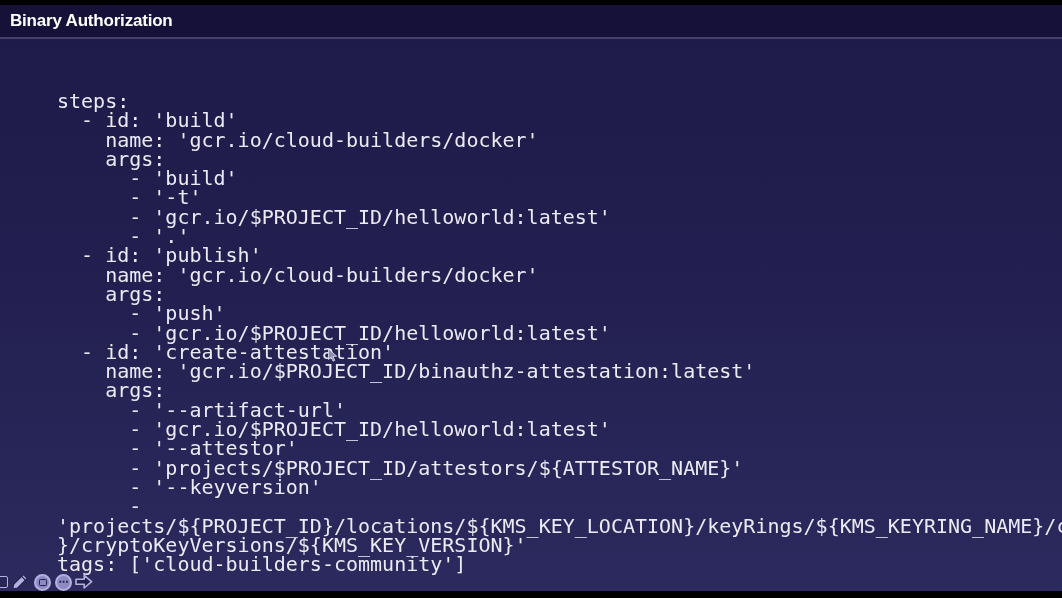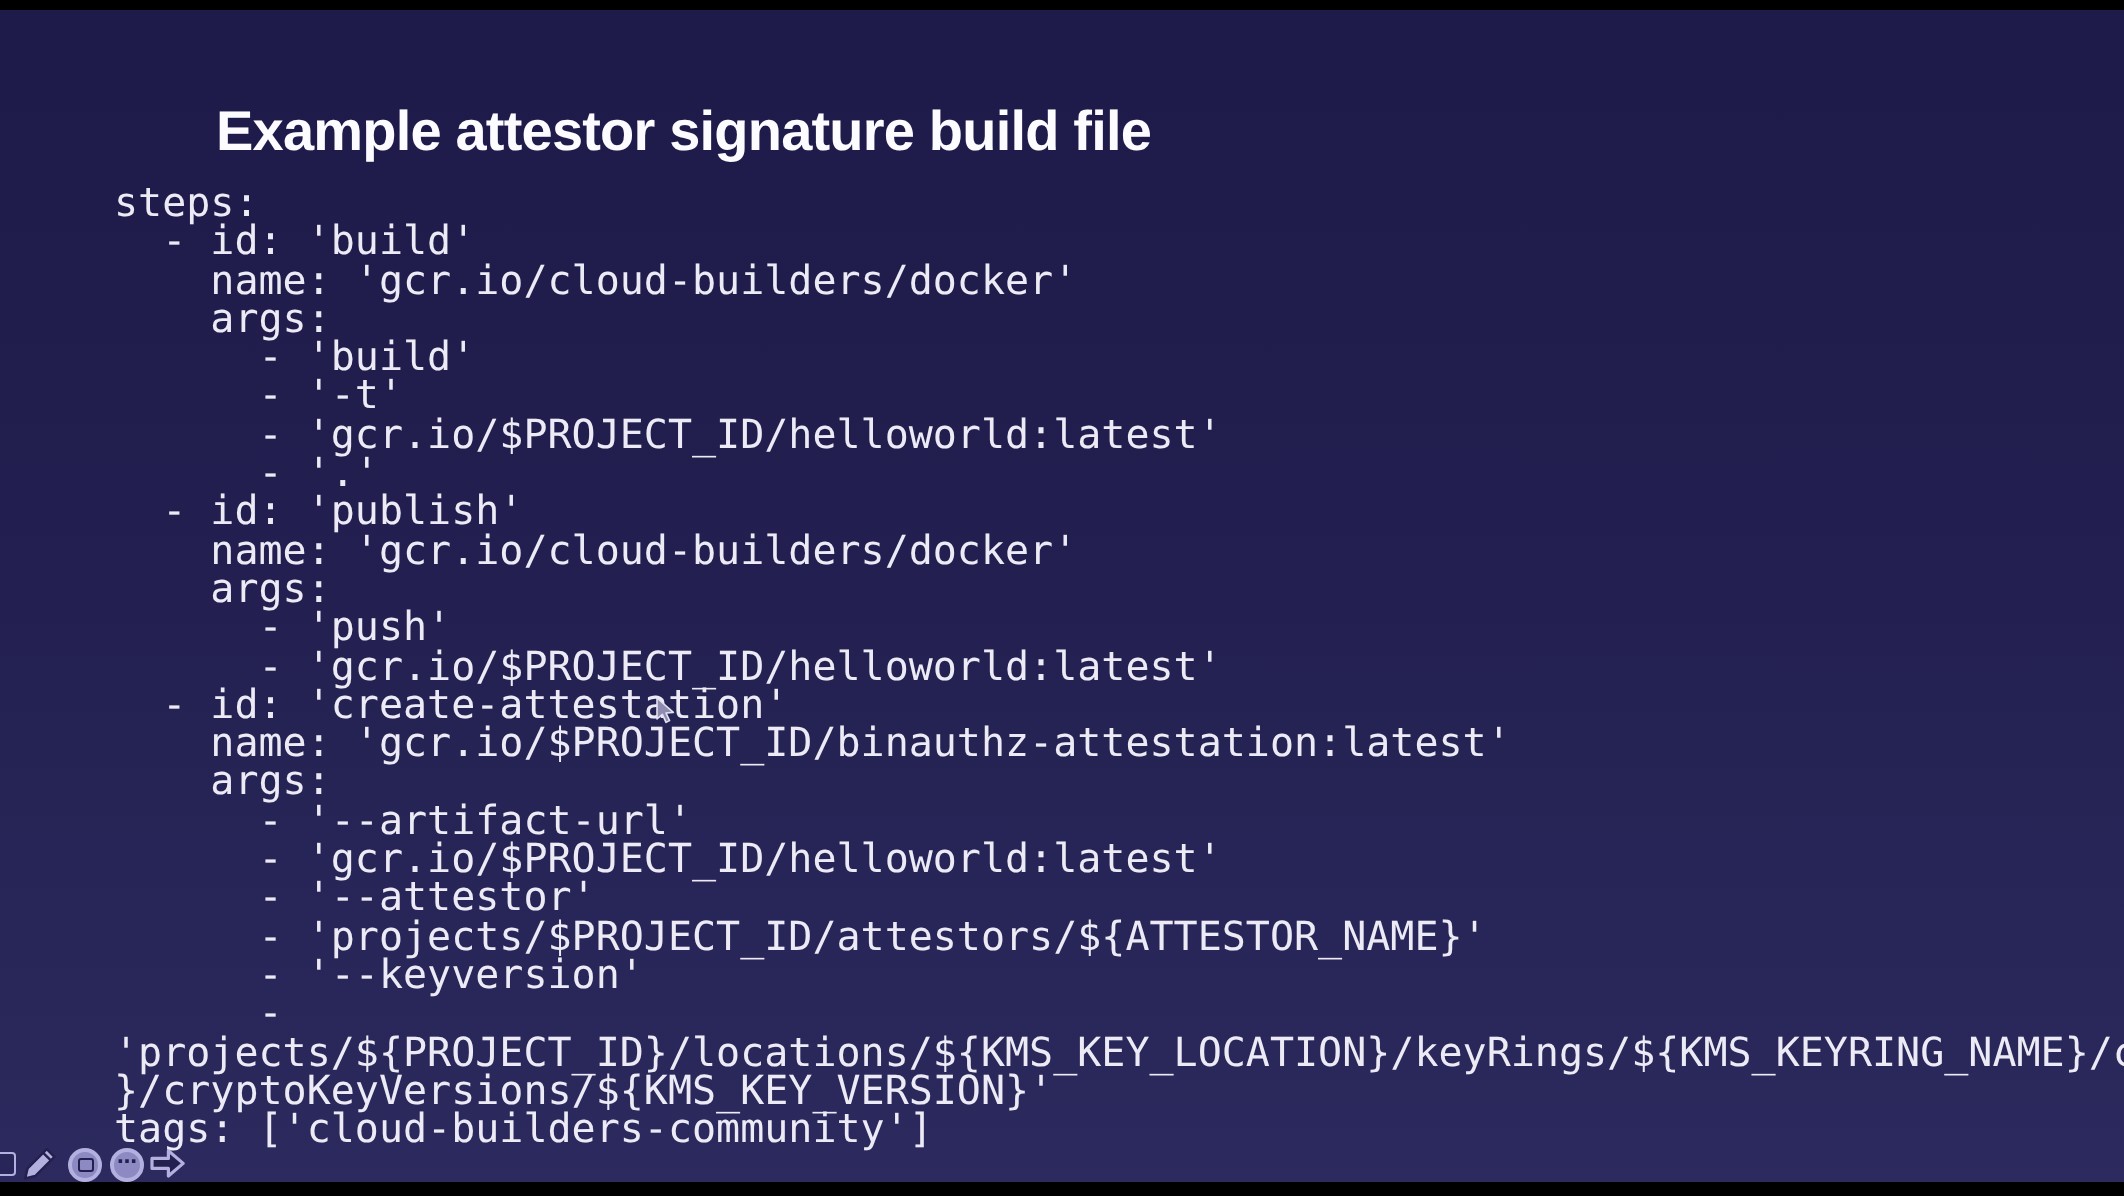--- a/index.html
+++ b/index.html
@@ -73,22 +73,24 @@
     font-family:"DejaVu Sans", sans-serif;margin-top:-1px;
   }
 </style>
 </head>
 <body>
 
 <div class="screen">
 
   <div class="letterbox top"></div>
 
+  <header class="deck-header">
+    <span class="deck-title">Binary Authorization</span>
+  </header>
 
-  <h1 class="slide-title">Example attestor signature build file</h1>
 
   <pre class="code">steps:
   - id: 'build'
     name: 'gcr.io/cloud-builders/docker'
     args:
       - 'build'
       - '-t'
       - 'gcr.io/$PROJECT_ID/helloworld:latest'
       - '.'
   - id: 'publish'

